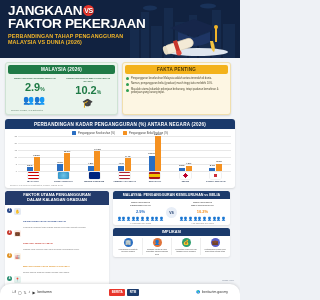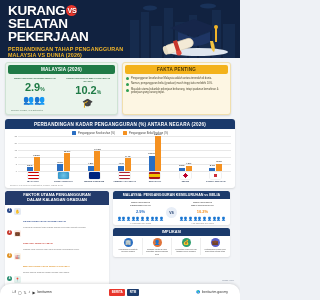--- a/index.html
+++ b/index.html
@@ -155,22 +155,22 @@
       <rect x="59" y="15" width="8" height="43" fill="#1b3358"></rect>
       <rect x="69" y="28" width="11" height="30" fill="#1b3358"></rect>
       <rect x="82" y="10" width="9" height="48" fill="#1b3358"></rect>
       <rect x="93" y="24" width="12" height="34" fill="#1b3358"></rect>
       <ellipse cx="20" cy="8" rx="7" ry="2.5" fill="#20406e"></ellipse>
       <ellipse cx="78" cy="6" rx="8" ry="2.6" fill="#20406e"></ellipse>
     </svg>
 
     <div class="hero-txt">
       <div class="h1">
-        <span>KURANG</span><span class="vs">VS</span><br>
-        <span>SELATAN PEKERJAAN</span>
+        <span>JANGKAAN</span><span class="vs">VS</span><br>
+        <span>FAKTOR PEKERJAAN</span>
       </div>
       <div class="h2">
         <span>PERBANDINGAN TAHAP PENGANGGURAN</span><br>
         <span>MALAYSIA VS DUNIA (2026)</span>
       </div>
 
     </div>
 
     <svg class="cap" viewBox="0 0 72 44">
       <ellipse cx="40" cy="40" rx="30" ry="4" fill="#dfe6ef"></ellipse>

